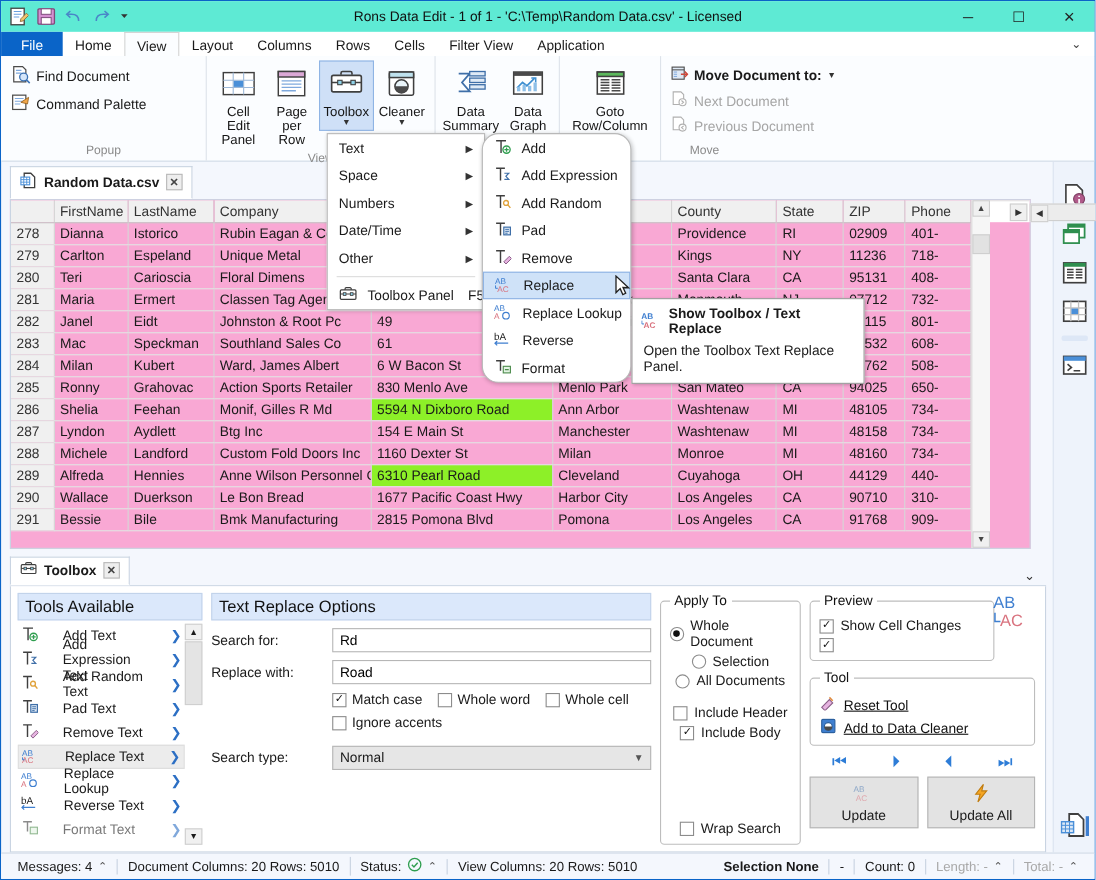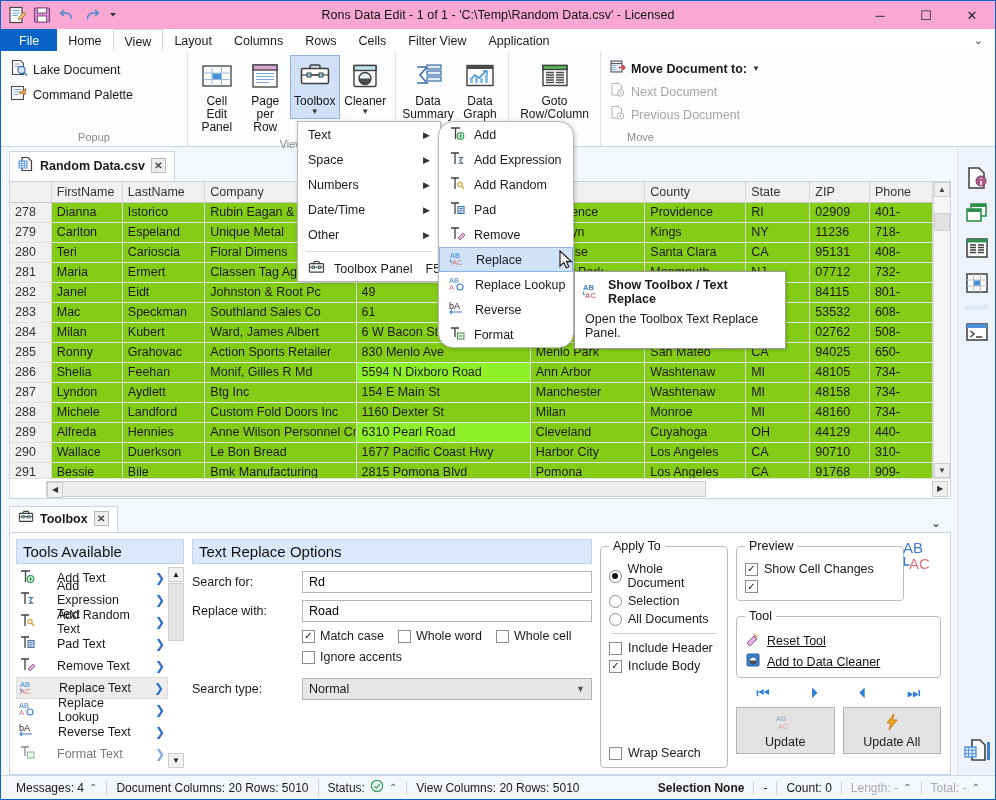--- a/index.html
+++ b/index.html
@@ -12,21 +12,21 @@
     position:relative;
   }
   .app {
     position:absolute; inset:0;
     border:1px solid #0a64c8;
     background:#f4f7fd;
     display:flex; flex-direction:column;
   }
 
   
-  .titlebar { height:28px; background:#f9a8d4; display:flex; align-items:center; position:relative; flex:0 0 auto;}
+  .titlebar { height:28px; background:#5eead4; display:flex; align-items:center; position:relative; flex:0 0 auto;}
   .qat { display:flex; align-items:center; gap:7px; padding-left:7px; }
   .qat-ico { width:18px; height:18px; display:inline-block; position:relative; }
   .title-text { position:absolute; left:0; right:0; text-align:center; font-size:12.5px; color:#111; pointer-events:none; }
   .wbtns { margin-left:auto; display:flex; height:28px; }
   .wbtn { width:46px; height:28px; display:flex; align-items:center; justify-content:center; font-size:13px; color:#222; }
 
   
   .ribtabs { height:22px; background:#ffffff; display:flex; align-items:stretch; font-size:12.5px; position:relative; flex:0 0 auto;}
   .ribtab { padding:2px 11px 0 11px; display:flex; align-items:center; color:#1a1a1a; }
   .ribtab.file { background:#0a64c8; color:#fff; font-weight:normal; padding:2px 18px 0 18px;}
@@ -56,21 +56,21 @@
   .rightbar { width:38px; background:#eef3fb; border-left:1px solid #dbe3ef; display:flex; flex-direction:column; align-items:center; padding-top:18px; gap:9px; }
   .rb-ico { width:26px; height:26px; display:flex; align-items:center; justify-content:center; }
   .rb-sep { width:24px; height:5px; background:#dde7f6; border-radius:2px; }
 
   
   .doctabs { display:flex; align-items:flex-end; height:28px; }
   .doctab { display:flex; align-items:center; gap:6px; background:#fff; border:1px solid #c9d4e2; border-bottom:1px solid #fff; padding:4px 8px 5px 8px; font-weight:bold; font-size:12.5px; }
   .tabclose { width:15px; height:15px; border:1px solid #b8b8b8; background:#eee; display:flex; align-items:center; justify-content:center; font-size:10px; color:#444; }
 
   
-  .gridwrap { background:#84cc16; border:1px solid #c9d4e2; flex:0 0 auto; height:318px; display:flex; flex-direction:column; margin-right:6px; }
+  .gridwrap { background:#f9a8d4; border:1px solid #c9d4e2; flex:0 0 auto; height:318px; display:flex; flex-direction:row; margin-right:20px; }
   .gridscroll { flex:1; display:flex; min-height:0; }
   table.grid { border-collapse:collapse; table-layout:fixed; font-size:12.5px; width:100%; }
   table.grid th, table.grid td { border-right:1px solid #d6d6d6; border-bottom:1px solid #e3e3e3; padding:2px 5px; text-align:left; font-weight:normal; white-space:nowrap; overflow:hidden; height:20px; }
   table.grid th { background:#f0f0f0; color:#333; border-bottom:1px solid #c8c8c8; }
   td.rownum, th.rownum { background:#f0f0f0; text-align:right; color:#333; width:36px; border-right:1px solid #c8c8c8; }
   td.hl { background:#8df028; }
   .vscroll { width:17px; background:#f6f6f6; border-left:1px solid #dcdcdc; display:flex; flex-direction:column; }
   .vs-btn { height:15px; display:flex; align-items:center; justify-content:center; font-size:8px; color:#444; background:#f0f0f0; border:1px solid #cfcfcf; }
   .vs-thumb { height:18px; background:#e2e2e2; border:1px solid #cfcfcf; margin-top:16px; }
   .hscrollrow { height:20px; background:#fff; display:flex; align-items:center; border-top:1px solid #e0e0e0; }
@@ -102,21 +102,21 @@
   .flabel { width:110px; }
   .finput { flex:1; border:1px solid #b6b6b6; background:#fff; padding:3px 6px; font-size:12.5px; font-family:"Liberation Sans",sans-serif; }
   .fselect { flex:1; border:1px solid #b6b6b6; background:#e6e6e6; padding:3px 6px; font-size:12.5px; display:flex; align-items:center; }
   .fselect .cv { margin-left:auto; font-size:9px; color:#555; }
   .cbrow { display:flex; align-items:center; gap:14px; margin-top:7px; margin-left:110px; font-size:12.5px; }
   .cb { width:13px; height:13px; border:1px solid #8c8c8c; background:#fff; display:inline-flex; align-items:center; justify-content:center; font-size:10px; line-height:1; color:#111; }
   .cbi { display:flex; align-items:center; gap:5px; }
   .rb { width:13px; height:13px; border:1px solid #8c8c8c; border-radius:50%; background:#fff; display:inline-flex; align-items:center; justify-content:center; }
   .rb .dot { width:6px; height:6px; border-radius:50%; background:#111; }
 
-  fieldset.box { border:1px solid #bdbdbd; border-radius:4px; margin:0; padding:5px 8px 7px 8px; }
+  fieldset.box { border:1px solid #bdbdbd; border-radius:4px; margin:0; padding:5px 8px 7px 8px;align-items:center; }
   fieldset.box > legend { font-size:12.5px; padding:0 4px; color:#111; }
   .applyto-col { width:128px; display:flex; flex-direction:column; }
   .applyto-col fieldset { flex:1; display:flex; flex-direction:column; }
   .opt-line { display:flex; align-items:center; gap:6px; font-size:12.5px; margin-top:4px; }
   .hr { border-top:1px solid #d2d2d2; margin:7px 2px 3px 2px; }
 
   .preview-col { width:205px; display:flex; flex-direction:column; position:relative; }
   .abac { font-size:15px; line-height:13px; letter-spacing:0px; }
   .link { color:#111; text-decoration:underline; font-size:12.5px; }
   .navrow { display:flex; justify-content:space-around; align-items:center; margin-top:6px; color:#2e7dd7; font-size:15px; }
@@ -208,21 +208,21 @@
         <div class="smallcol">
           <div class="smallrow">
             <span class="ic">
               <svg width="18" height="18" viewBox="0 0 18 18">
                   <path d="M2.5 1.5h8l3 3v11h-11z" fill="#fff" stroke="#4a4a4a" stroke-width="1.1"></path>
                   <path d="M4.5 5h5M4.5 7.5h5" stroke="#7fa9dd" stroke-width="1"></path>
                   <circle cx="11.5" cy="11" r="3.6" fill="#d5e6fa" stroke="#3b72b5" stroke-width="1.2"></circle>
                   <path d="M14 13.5l3 3" stroke="#3b72b5" stroke-width="1.5"></path>
                 </svg>
             </span>
-            <span>Lake Document</span>
+            <span>Find Document</span>
           </div>
           <div class="smallrow">
             <span class="ic">
               <svg width="18" height="18" viewBox="0 0 18 18">
                   <rect x="1.5" y="2.5" width="12" height="13" fill="#fff" stroke="#4a4a4a" stroke-width="1.1"></rect>
                   <path d="M3.5 5.5h8M3.5 8h8M3.5 10.5h5" stroke="#7fa9dd" stroke-width="1"></path>
                   <path d="M9 9l7-4.5-1 6z" fill="#f0a64a" stroke="#9a6420" stroke-width=".8"></path>
                 </svg>
             </span>
             <span>Command Palette</span>

